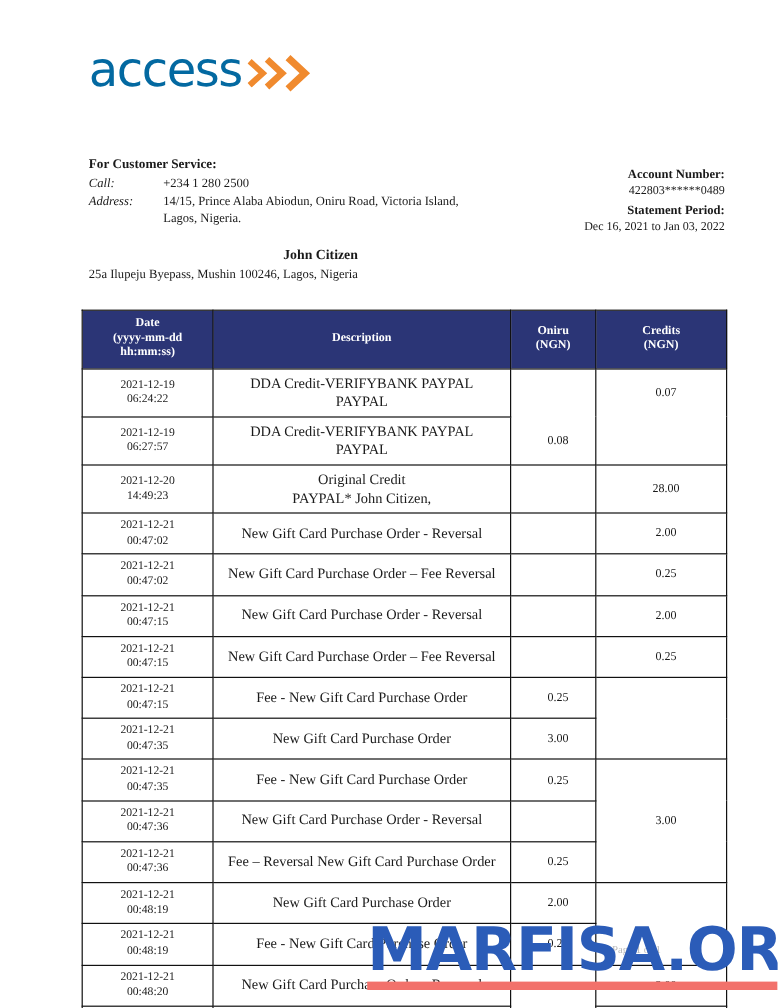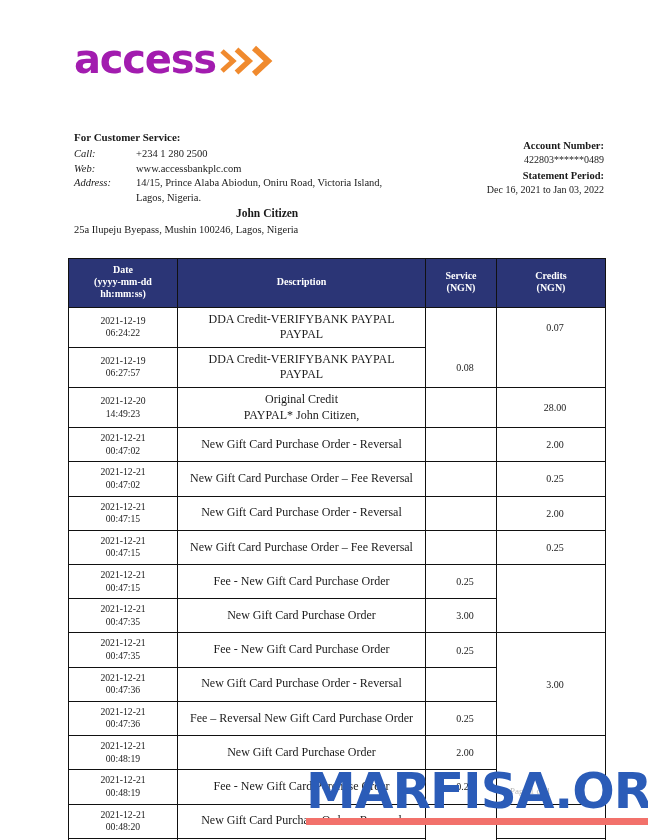--- a/index.html
+++ b/index.html
@@ -19,23 +19,23 @@
     position: absolute;
     left: 74px;
     top: 36px;
     display: flex;
     align-items: center;
     height: 46px;
   }
   .logo-text {
     font-family: "DejaVu Sans", "Liberation Sans", sans-serif;
     font-size: 40px;
-    font-weight: bold;
+    font-weight: normal;
     letter-spacing: -1.2px;
-    color: #a21caf;
+    color: #0369a1;
     line-height: 1;
   }
   .chevrons {
     display: flex;
     align-items: center;
     margin-left: 7px;
     margin-top: 3px;
   }
   .chev {
     display: block;
@@ -175,24 +175,20 @@
 
 <div class="contact">
   <div class="hd">For Customer Service:</div>
   <table>
     <tbody>
       <tr>
         <td class="lbl">Call:</td>
         <td>+234 1 280 2500</td>
       </tr>
       <tr>
-        <td class="lbl">Web:</td>
-        <td>www.accessbankplc.com</td>
-      </tr>
-      <tr>
         <td class="lbl">Address:</td>
         <td>14/15, Prince Alaba Abiodun, Oniru Road, Victoria Island,</td>
       </tr>
       <tr>
         <td class="lbl"></td>
         <td>Lagos, Nigeria.</td>
       </tr>
     </tbody>
   </table>
 </div>
@@ -220,21 +216,21 @@
     <tr>
       <th>
         <div>Date</div>
         <div>(yyyy-mm-dd</div>
         <div>hh:mm:ss)</div>
       </th>
       <th>
         <div>Description</div>
       </th>
       <th>
-        <div>Service</div>
+        <div>Oniru</div>
         <div>(NGN)</div>
       </th>
       <th>
         <div>Credits</div>
         <div>(NGN)</div>
       </th>
     </tr>
   </thead>
   <tbody>
 

